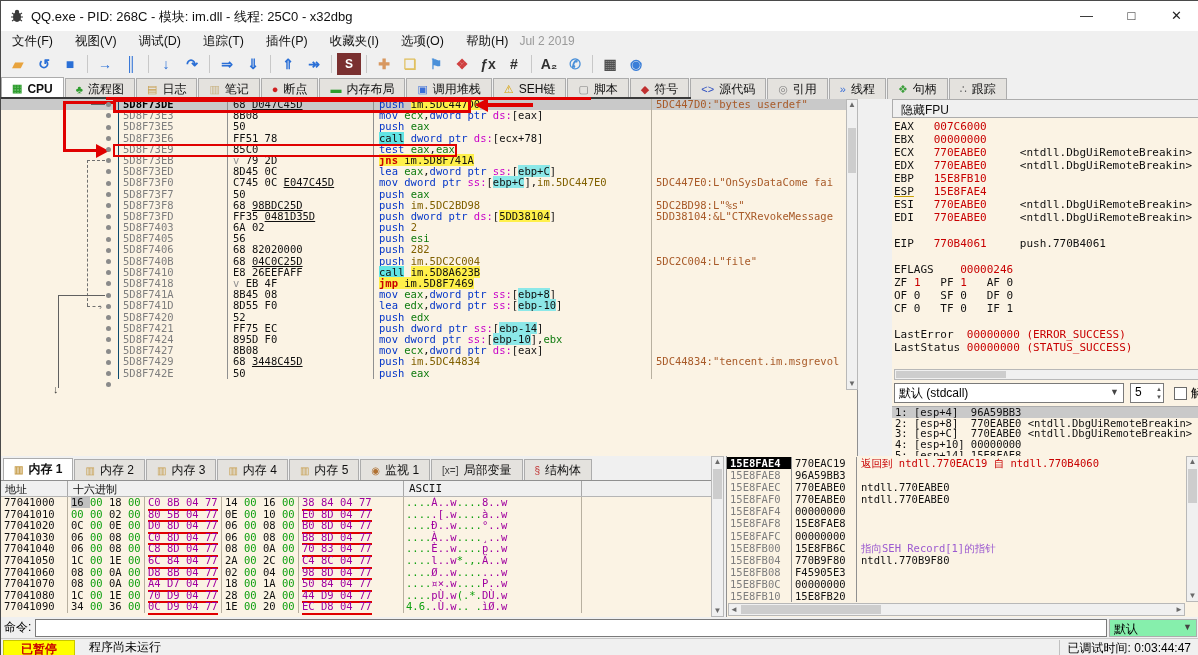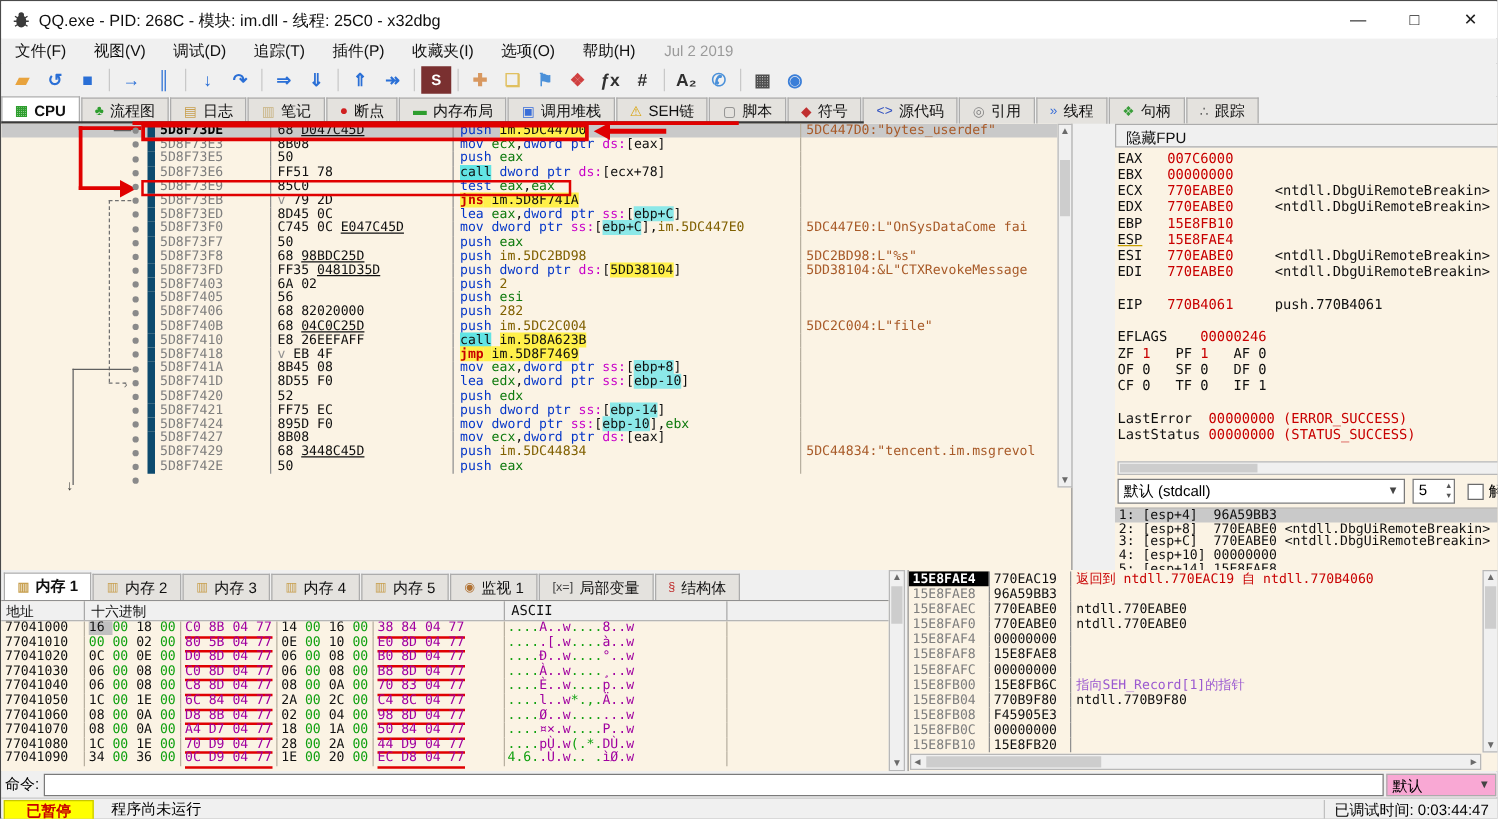--- a/index.html
+++ b/index.html
@@ -10,41 +10,41 @@
 
   
   #titlebar { left:0; top:0; width:1198px; height:30px; background:#FFFFFF; }
   #app-icon { left:8px; top:7px; width:16px; height:16px; }
   #title-text { left:30px; top:7px; font-size:13px; color:#101010; white-space:nowrap; }
   .winbtn { top:0; width:45px; height:30px; text-align:center; line-height:30px; font-size:13px; color:#222; }
 
   
   #menubar { left:0; top:30px; width:1198px; height:20px; background:#F0F0F0; display:flex; align-items:center; }
   .menu-item { padding:0 11px; font-size:12.5px; color:#101010; height:20px; line-height:20px; }
-  #build-date { color:#9A9A9A; font-size:12px; margin-left:12px; }
+  #build-date { color:#9A9A9A; font-size:12px; margin-left:0; }
 
   
   #toolbar { left:0; top:50px; width:1198px; height:26px; background:#F0F0F0; display:flex; align-items:center; padding-left:4px; }
   .tbicon { width:24px; height:22px; text-align:center; line-height:22px; font-size:14px; font-weight:bold; margin:0 1px; }
   .tbsep { width:1px; height:18px; background:#C8C8C8; margin:0 4px; }
 
   
   #tabbar { left:0; top:76px; width:1198px; height:22px; background:#F0F0F0; display:flex; align-items:flex-end; }
   #tabbar-underline { left:0; top:96px; width:690px; height:2px; background:#3A3A3A; }
   .tab { height:21px; display:flex; align-items:center; padding:0 10px; font-size:12px; color:#101010; border:1px solid #ACACAC; border-bottom:none; background:#E4E2DE; margin-right:1px; white-space:nowrap; }
   .tab.active { background:#FFFFFF; height:22px; font-weight:bold; }
   .tabic { margin-right:5px; font-size:11px; }
 
   
   #disasm-panel { left:0; top:98px; width:857px; height:357px; background:#FBF3E4; border-right:1px solid #909090; }
   #rows-wrap { left:0; top:0; width:845px; height:291px; overflow:hidden; }
   .drow { display:flex; height:11.2px; line-height:11.3px; font-size:10.5px; white-space:pre; }
   .drow.sel { background:#C9C9C9; }
   .c-gut { width:117px; flex:none; }
-  .c-addr { width:99px; flex:none; color:#7E7E7E; border-left:6px solid #0c4a6e; border-right:1px solid #909090; padding-left:4px; }
+  .c-addr { width:110px; flex:none; color:#7E7E7E; border-left:1px solid #0c4a6e; border-right:1px solid #909090; padding-left:4px; }
   .sel .c-addr { color:#000; font-weight:bold; }
   .c-bytes { width:146px; flex:none; padding-left:5px; color:#101010; border-right:1px solid #909090; }
   .c-ins { width:278px; flex:none; padding-left:5px; border-right:1px solid #B8B0A0; }
   .c-cmt { flex:1; padding-left:4px; overflow:hidden; }
   .mn{color:#0536C8} .reg{color:#0E7A0E} .num{color:#806000} .seg{color:#C800C8}
   .sz{color:#0536C8} .blk{color:#101010} .gray{color:#909090}
   .ybg{background:#FFF04A;color:#101010} .rybg{background:#FFF04A;color:#C80000;font-weight:bold}
   .cbg{background:#62E4E4;color:#101010} .hbg{background:#8CE8E8;color:#101010}
   .u{text-decoration:underline} .cmt{color:#A85A28}
   .dot { position:absolute; width:5px; height:5px; border-radius:50%; background:#8A8A8A; left:105px; }
@@ -114,21 +114,21 @@
   .s-val { width:66px; flex:none; color:#101010; border-left:1px solid #909090; border-right:1px solid #909090; padding-left:3px; }
   .s-cmt { flex:1; padding-left:4px; overflow:hidden; }
   .sc-ret { color:#C80000; } .sc-seh { color:#9B59D0; } .sc-mod { color:#101010; }
   #stack-hscroll { left:1px; top:147px; width:457px; height:13px; }
   #stack-vscroll { left:459px; top:0px; width:13px; height:146px; }
 
   
   #cmdbar { left:0; top:616px; width:1198px; height:21px; background:#F0F0F0; display:flex; align-items:center; }
   #cmd-label { font-size:12px; padding:0 4px 0 3px; }
   #cmd-input { flex:1; height:18px; background:#FFF; border:1px solid #7A7A7A; font-size:12px; padding:0 3px; }
-  #cmd-dd { width:88px; height:18px; background:#f9a8d4; border:1px solid #ACACAC; font-size:12px; padding:1px 4px; position:relative; margin:0 2px; }
+  #cmd-dd { width:88px; height:18px; background:#86efac; border:1px solid #ACACAC; font-size:12px; padding:1px 4px; position:relative; margin:0 2px; }
   #cmd-dd .arr { position:absolute; right:4px; top:2px; font-size:9px; color:#444; }
   #statusbar { left:0; top:637px; width:1198px; height:18px; background:#F0F0F0; border-top:1px solid #C8C8C8; display:flex; align-items:center; }
   #status-badge { width:72px; height:16px; background:#FFFF00; color:#C80000; font-weight:bold; font-size:12px; text-align:center; line-height:16px; margin-left:2px; border:1px solid #C8C800; }
   #status-msg { font-size:12px; margin-left:14px; flex:1; }
   #status-time { font-size:12px; border-left:1px solid #C0C0C0; padding:0 8px; height:16px; line-height:16px; }
 </style>
 </head>
 <body>
 
 <div id="win">

